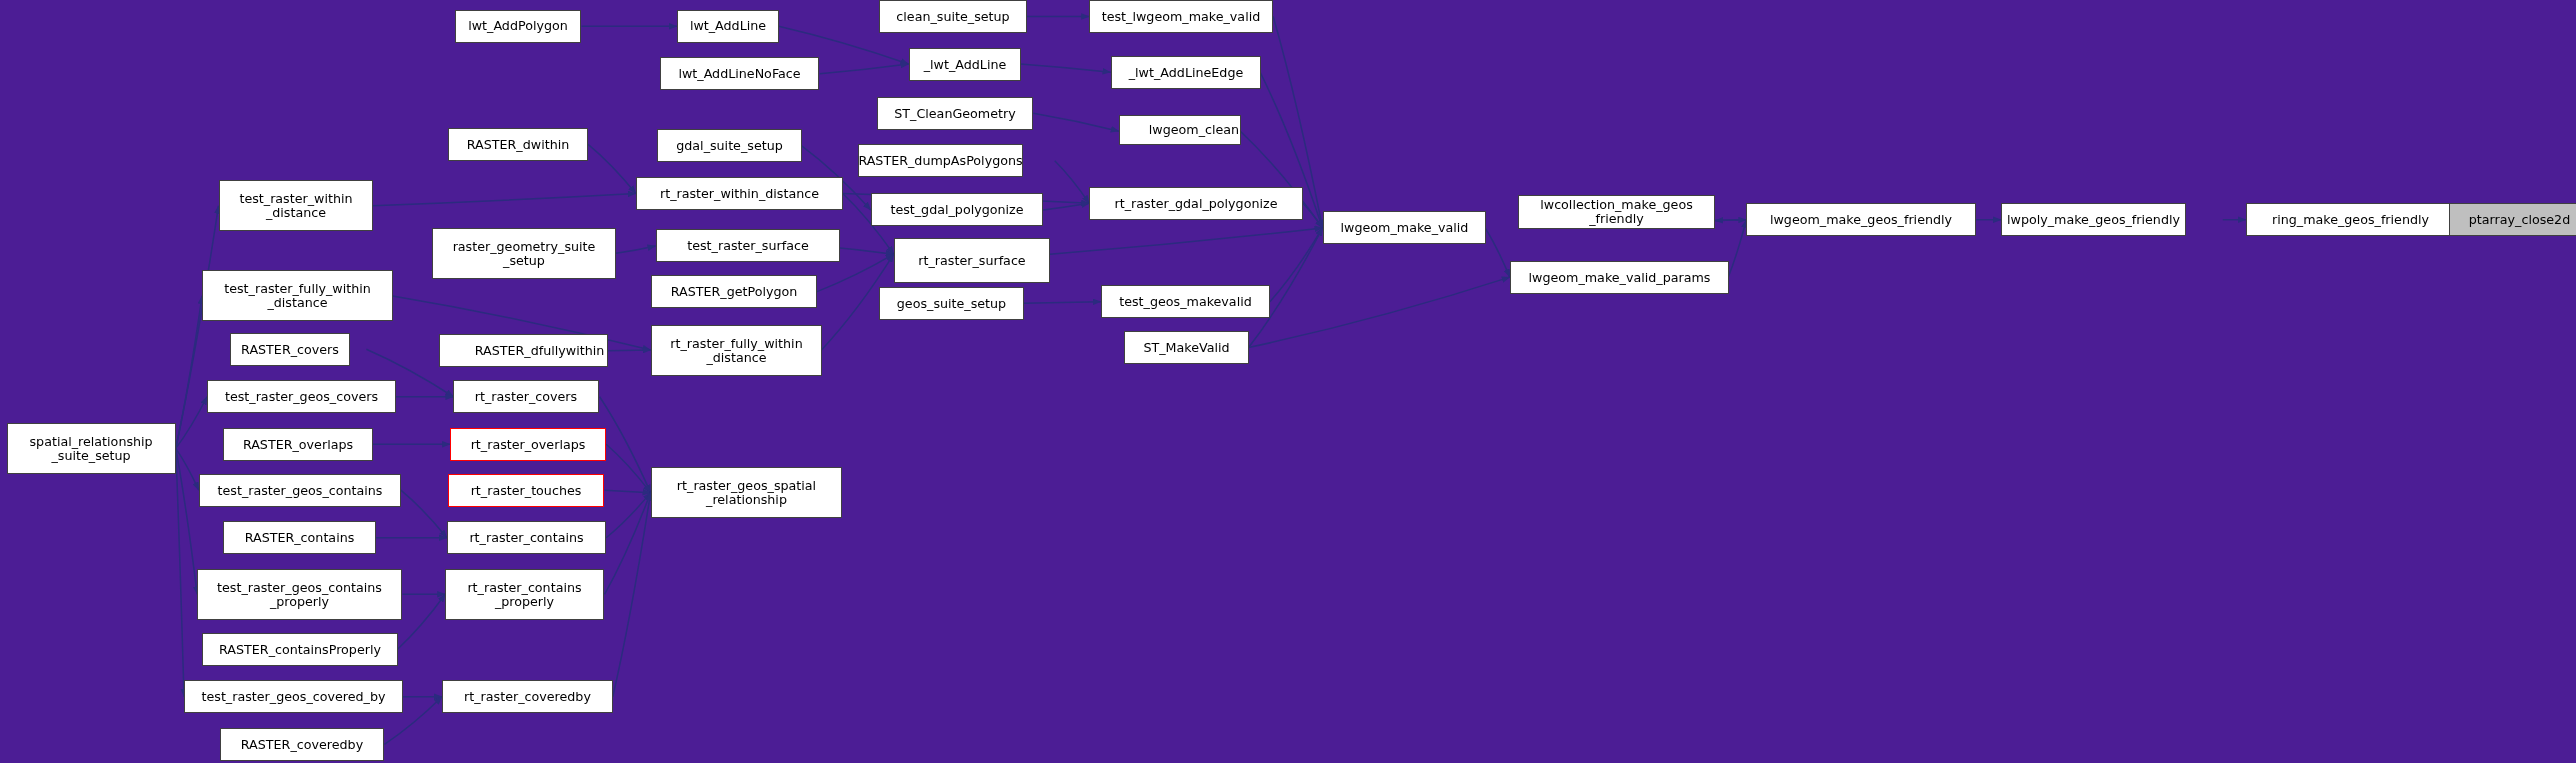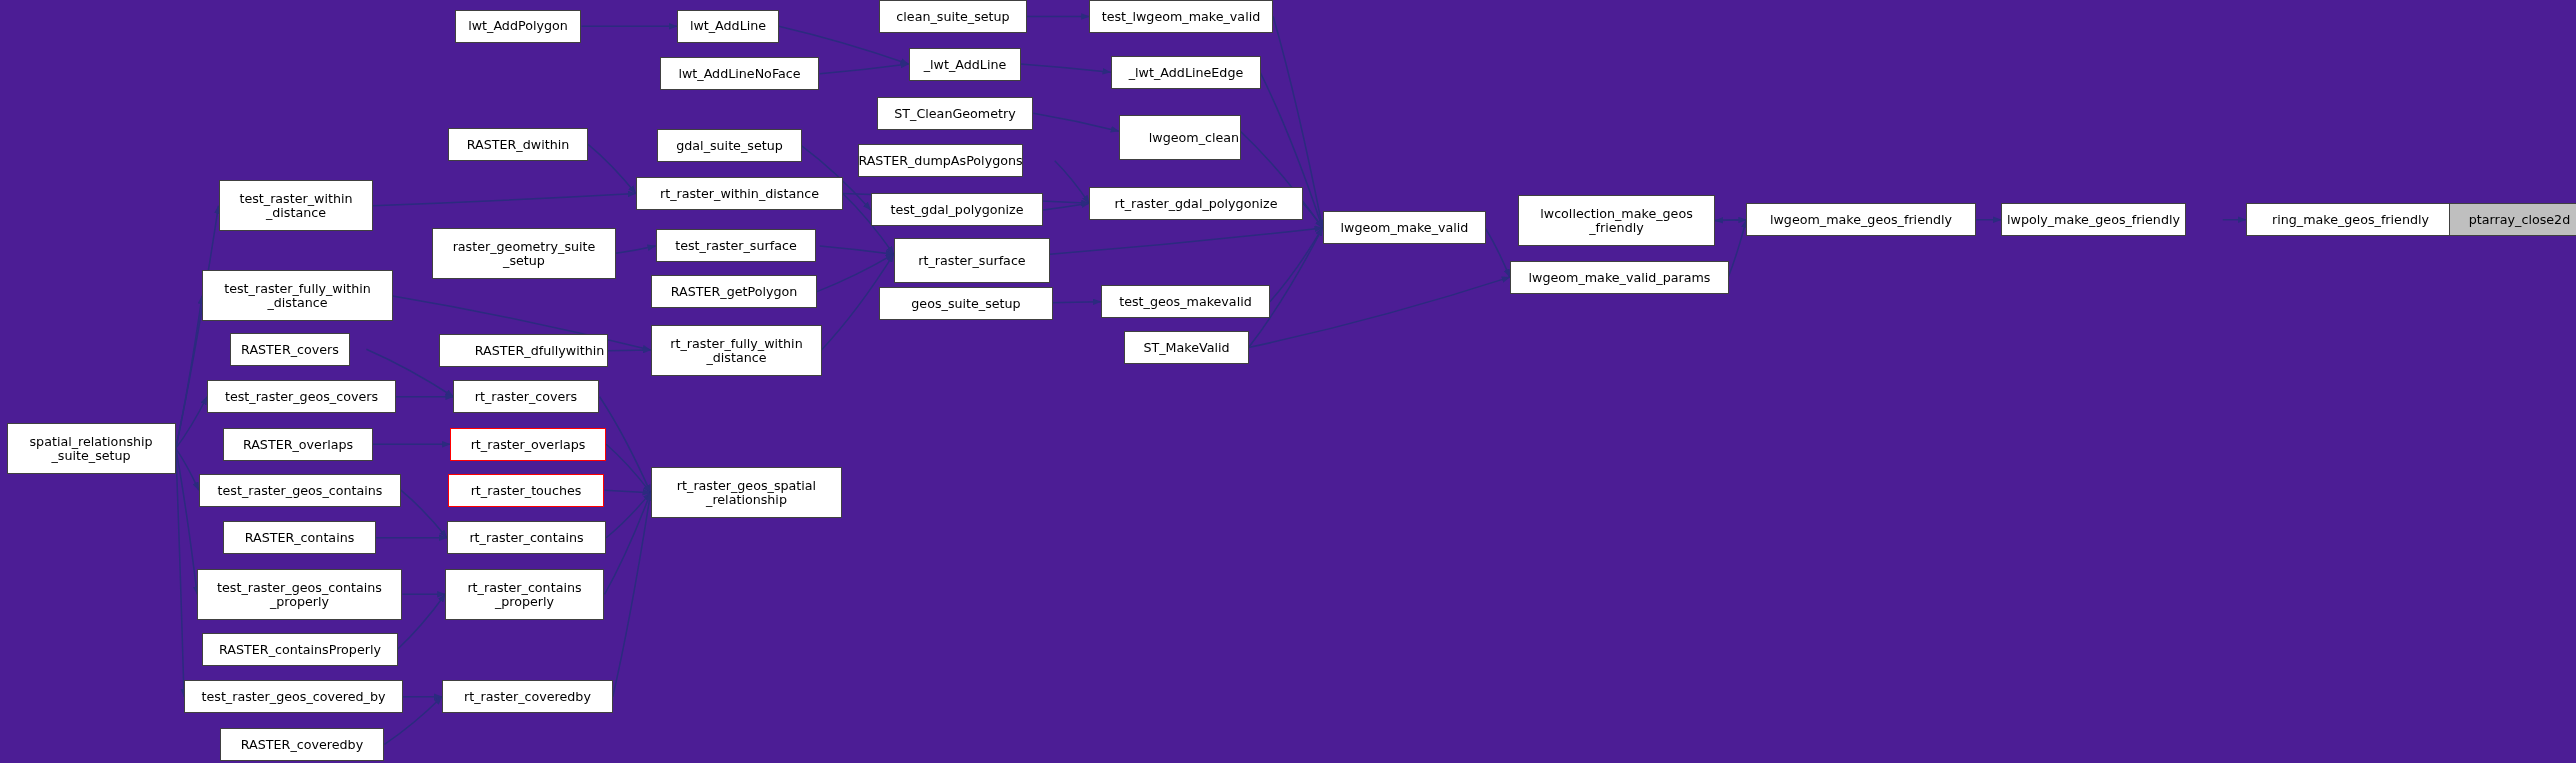--- a/index.html
+++ b/index.html
@@ -103,45 +103,45 @@
   </svg>
   <div id="node-layer">
       <div class="node" style="left: 455px; top: 9.8px; width: 126px; height: 33px;"><span>lwt_AddPolygon</span></div>
       <div class="node" style="left: 677px; top: 9.8px; width: 102px; height: 33px;"><span>lwt_AddLine</span></div>
       <div class="node" style="left: 879px; top: 0px; width: 148px; height: 33px;"><span>clean_suite_setup</span></div>
       <div class="node" style="left: 1089px; top: 0px; width: 184px; height: 33px;"><span>test_lwgeom_make_valid</span></div>
       <div class="node" style="left: 660px; top: 57px; width: 159px; height: 33px;"><span>lwt_AddLineNoFace</span></div>
       <div class="node" style="left: 909px; top: 48px; width: 112px; height: 33px;"><span>_lwt_AddLine</span></div>
       <div class="node" style="left: 1111px; top: 56px; width: 150px; height: 33px;"><span>_lwt_AddLineEdge</span></div>
       <div class="node" style="left: 877px; top: 97px; width: 156px; height: 33px; text-align: center;"><span>ST_CleanGeometry</span></div>
-      <div class="node" style="left: 1119px; top: 115px; width: 122px; height: 45px; padding-left: 28px;"><span>lwgeom_clean</span></div>
+      <div class="node" style="left: 1119px; top: 115px; width: 122px; height: 30px; padding-left: 28px;"><span>lwgeom_clean</span></div>
       <div class="node" style="left: 448px; top: 128px; width: 140px; height: 33px;"><span>RASTER_dwithin</span></div>
       <div class="node" style="left: 657px; top: 129px; width: 145px; height: 33px;"><span>gdal_suite_setup</span></div>
       <div class="node" style="left: 858px; top: 144px; width: 165px; height: 33px;"><span>RASTER_dumpAsPolygons</span></div>
       <div class="node" style="left: 219px; top: 180px; width: 154px; height: 51px;"><span>test_raster_within
 _distance</span></div>
       <div class="node" style="left: 636px; top: 177px; width: 207px; height: 33px;"><span>rt_raster_within_distance</span></div>
       <div class="node" style="left: 871px; top: 193px; width: 172px; height: 33px;"><span>test_gdal_polygonize</span></div>
       <div class="node" style="left: 1089px; top: 187px; width: 214px; height: 33px;"><span>rt_raster_gdal_polygonize</span></div>
       <div class="node" style="left: 1323px; top: 211px; width: 163px; height: 33px;"><span>lwgeom_make_valid</span></div>
-      <div class="node" style="left: 1518px; top: 195px; width: 197px; height: 51px;"><span>lwcollection_make_geos
+      <div class="node" style="left: 1518px; top: 195px; width: 197px; height: 34px;"><span>lwcollection_make_geos
 _friendly</span></div>
       <div class="node" style="left: 1746px; top: 203px; width: 230px; height: 33px;"><span>lwgeom_make_geos_friendly</span></div>
       <div class="node" style="left: 2001px; top: 203px; width: 185px; height: 33px;"><span>lwpoly_make_geos_friendly</span></div>
       <div class="node" style="left: 2246px; top: 203px; width: 209px; height: 33px;"><span>ring_make_geos_friendly</span></div>
       <div class="node gray" style="left: 2449px; top: 203px; width: 141px; height: 33px;"><span>ptarray_close2d</span></div>
       <div class="node" style="left: 432px; top: 228px; width: 184px; height: 51px;"><span>raster_geometry_suite
 _setup</span></div>
-      <div class="node" style="left: 656px; top: 229px; width: 160px; height: 33px;"><span>test_raster_surface</span></div>
+      <div class="node" style="left: 656px; top: 229px; width: 184px; height: 33px;"><span>test_raster_surface</span></div>
       <div class="node" style="left: 894px; top: 238px; width: 156px; height: 45px;"><span>rt_raster_surface</span></div>
       <div class="node" style="left: 1510px; top: 261px; width: 219px; height: 33px;"><span>lwgeom_make_valid_params</span></div>
       <div class="node" style="left: 202px; top: 270px; width: 191px; height: 51px;"><span>test_raster_fully_within
 _distance</span></div>
       <div class="node" style="left: 651px; top: 275px; width: 166px; height: 33px;"><span>RASTER_getPolygon</span></div>
-      <div class="node" style="left: 879px; top: 287px; width: 174px; height: 33px;"><span>geos_suite_setup</span></div>
+      <div class="node" style="left: 879px; top: 287px; width: 145px; height: 33px;"><span>geos_suite_setup</span></div>
       <div class="node" style="left: 1101px; top: 285px; width: 169px; height: 33px;"><span>test_geos_makevalid</span></div>
       <div class="node" style="left: 1124px; top: 331px; width: 125px; height: 33px;"><span>ST_MakeValid</span></div>
       <div class="node" style="left: 230px; top: 333px; width: 120px; height: 33px;"><span>RASTER_covers</span></div>
       <div class="node" style="left: 439px; top: 334px; width: 169px; height: 33px; padding-left: 32px;"><span>RASTER_dfullywithin</span></div>
       <div class="node" style="left: 651px; top: 325px; width: 171px; height: 51px;"><span>rt_raster_fully_within
 _distance</span></div>
       <div class="node" style="left: 207px; top: 380px; width: 189px; height: 33px;"><span>test_raster_geos_covers</span></div>
       <div class="node" style="left: 453px; top: 380px; width: 146px; height: 33px;"><span>rt_raster_covers</span></div>
       <div class="node" style="left: 223px; top: 428px; width: 150px; height: 33px;"><span>RASTER_overlaps</span></div>
       <div class="node red" style="left: 450px; top: 428px; width: 156px; height: 33px;"><span>rt_raster_overlaps</span></div>

